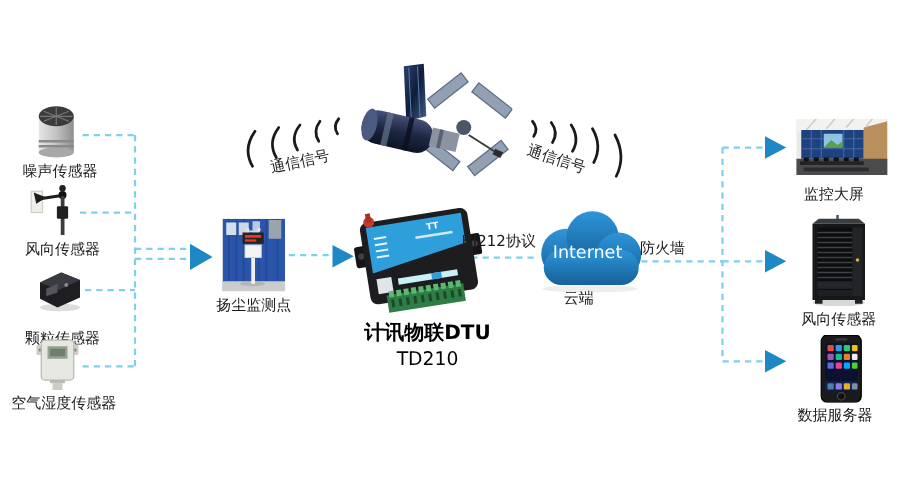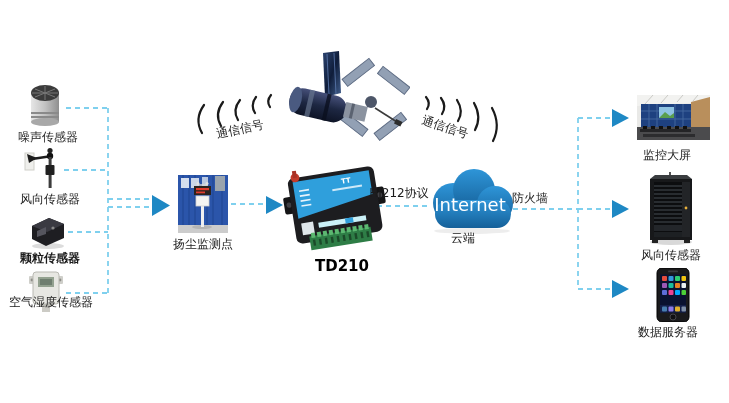--- a/index.html
+++ b/index.html
@@ -8,24 +8,24 @@
     font-family:"DejaVu Sans",sans-serif;overflow:hidden;
   }
   .layer{position:absolute;left:0;top:0;width:729px;height:403px;}
   .node{position:absolute;}
   .label{
     position:absolute;font-size:12px;color:#1b1b1b;text-align:center;
     line-height:1.25;letter-spacing:0px;white-space:nowrap;
   }
   .title-block{position:absolute;left:282px;top:256px;width:120px;text-align:center;color:#000;}
   .title-line1{font-size:16px;font-weight:bold;}
-  .title-line2{font-size:15px;font-weight:bold;margin-top:1px;}
+  .title-line2{font-size:15px;font-weight:normal;margin-top:1px;}
   .cloud-text{
     position:absolute;left:427px;top:194px;width:86px;text-align:center;
-    color:#ffffff;font-size:18px;
+    color:#ffffff;font-size:14px;
   }
   .sig-label{position:absolute;font-size:12px;color:#222;white-space:nowrap;}
   .sig-left{left:216px;top:121px;transform:rotate(-12deg);}
   .sig-right{left:421px;top:119px;transform:rotate(18deg);}
 </style>
 </head>
 <body>
 
 <div class="canvas">
 
@@ -109,36 +109,36 @@
 
   <div class="node" style="left:29px;top:214px;width:38px;height:36px;">
     <svg width="38" height="36" viewBox="0 0 38 36">
       <ellipse cx="19" cy="32" rx="16" ry="3" fill="#dcdcdc"></ellipse>
       <polygon points="3,12 20,4 35,10 35,24 17,32 3,25" fill="#1e1e22"></polygon>
       <polygon points="3,12 20,4 35,10 18,18" fill="#3a3a42"></polygon>
       <polygon points="8,17 17,13 17,20 8,23" fill="#55555e"></polygon>
       <circle cx="24" cy="14" r="1.6" fill="#888"></circle>
     </svg>
   </div>
-  <div class="label" style="left:20px;top:251px;width:60px;font-weight:bold;">颗粒传感器</div>
+  <div class="label" style="left:20px;top:263px;width:60px;">颗粒传感器</div>
 
   <div class="node" style="left:29px;top:271px;width:34px;height:41px;">
     <svg width="34" height="41" viewBox="0 0 34 41">
       <rect x="0" y="5" width="6" height="8" rx="1" fill="#cfcfca"></rect>
         <circle cx="3" cy="9" r="1.4" fill="#8e8e88"></circle>
       <rect x="28" y="5" width="6" height="8" rx="1" fill="#cfcfca"></rect>
         <circle cx="31" cy="9" r="1.4" fill="#8e8e88"></circle>
       <rect x="4" y="1" width="26" height="32" rx="3" fill="#e7e7e2" stroke="#b9b9b2" stroke-width="1"></rect>
       <rect x="9" y="6" width="16" height="10" fill="#93a18f"></rect>
       <rect x="11" y="8" width="12" height="6" fill="#6f7e6f"></rect>
       <rect x="11" y="33" width="12" height="2.5" fill="#b9b9b2"></rect>
       <rect x="13" y="35" width="8" height="6" fill="#cccbc5"></rect>
     </svg>
   </div>
-  <div class="label" style="left:9px;top:295px;width:84px;">空气湿度传感器</div>
+  <div class="label" style="left:9px;top:315px;width:84px;">空气湿度传感器</div>
 
   <div class="node" style="left:178px;top:175px;width:50px;height:58px;">
     <svg width="50" height="58" viewBox="0 0 50 58">
       <rect x="0" y="0" width="50" height="58" fill="#2b55aa"></rect>
       <g stroke="#234a98" stroke-width="1.4">
         <line x1="5" y1="0" x2="5" y2="50"></line>
           <line x1="11" y1="0" x2="11" y2="50"></line>
         <line x1="17" y1="0" x2="17" y2="50"></line>
           <line x1="29" y1="0" x2="29" y2="50"></line>
         <line x1="35" y1="0" x2="35" y2="50"></line>
@@ -206,20 +206,21 @@
             <rect x="55" y="76" width="2.4" height="6"></rect>
           <rect x="61" y="76" width="2.4" height="6"></rect>
             <rect x="67" y="76" width="2.4" height="6"></rect>
           <rect x="73" y="76" width="2.4" height="6"></rect>
             <rect x="79" y="76" width="2.4" height="6"></rect>
         </g>
       </g>
     </svg>
   </div>
   <div class="title-block">
+    <div class="title-line1">计讯物联DTU</div>
     <div class="title-line2">TD210</div>
   </div>
 
   <div class="node" style="left:285px;top:50px;width:125px;height:95px;">
     <svg width="125" height="95" viewBox="0 0 125 95">
       <defs>
         <linearGradient id="pan" x1="0" y1="0" x2="1" y2="1">
           <stop offset="0" stop-color="#2c4470"></stop>
             <stop offset=".5" stop-color="#0f1d3a"></stop>
             <stop offset="1" stop-color="#42608f"></stop>

